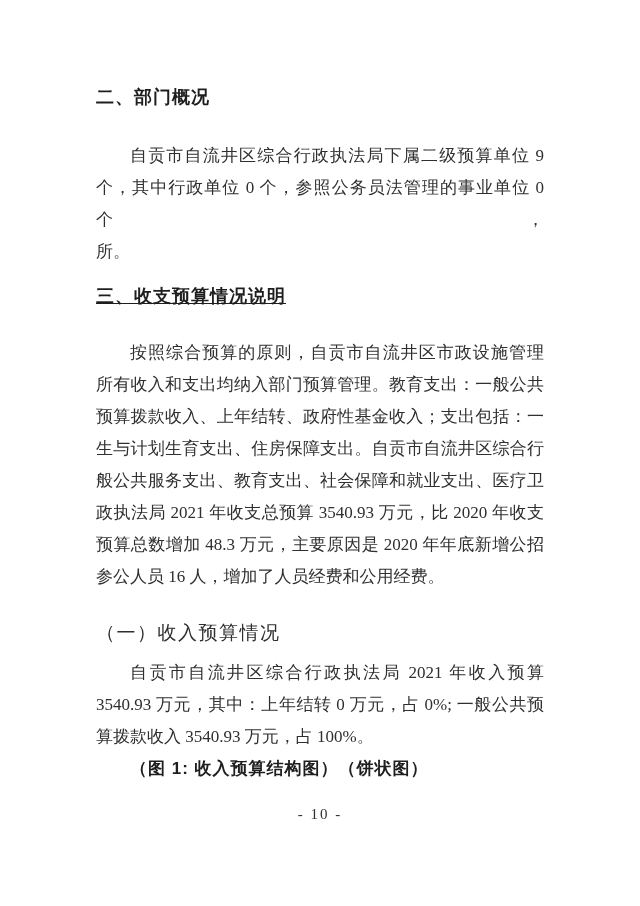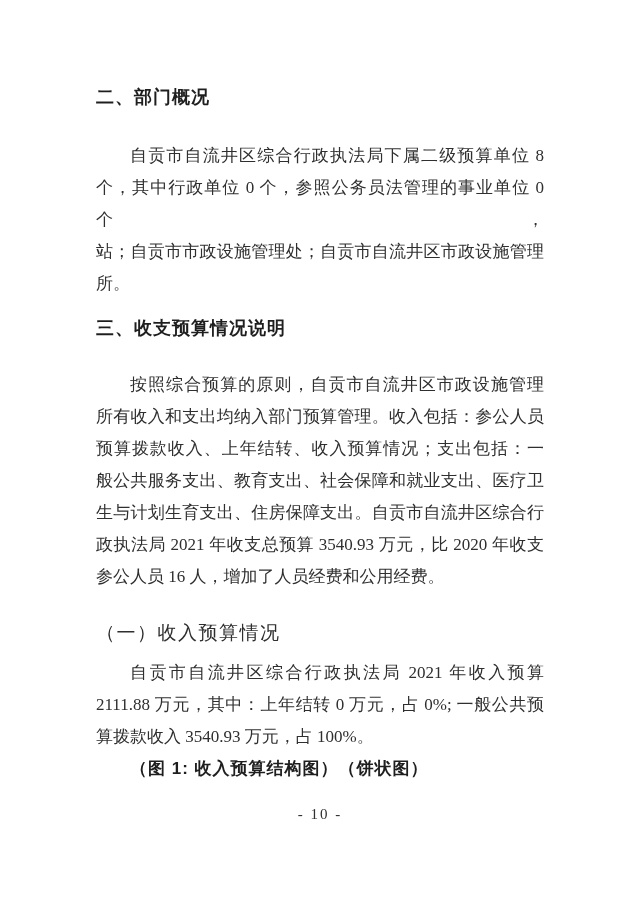--- a/index.html
+++ b/index.html
@@ -36,21 +36,21 @@
     text-align: justify;
     text-align-last: justify;
     text-justify: inter-character;
     color: #2f2f2f;
   }
   .line.first { text-indent: 34px; }
   .line.end { text-align-last: left; }
 
   [data-name="section2-heading"]   { margin-top: 81px; }
   [data-name="para-overview"]      { margin-top: 27px; }
-  [data-name="section3-heading"]   { margin-top: 12px; }
+  [data-name="section3-heading"]   { margin-top: 12px; text-decoration: underline; }
   [data-name="para-budget-summary"]{ margin-top: 25px; }
   [data-name="sub-heading-income"] {
     margin-top: 24px;
     font-size: 19px;
     line-height: 32px;
     letter-spacing: 1.5px;
     color: #2f2f2f;
   }
   [data-name="para-income-detail"] { margin-top: 8px; }
   [data-name="figure-caption"] {
@@ -74,43 +74,43 @@
 </style>
 </head>
 <body>
 
 <div class="page" data-name="document-page">
   <div class="content" data-name="document-content">
 
     <h2 class="heading" data-name="section2-heading">二、部门概况</h2>
 
     <div class="para" data-name="para-overview">
-      <div class="line first" data-name="text-line">自贡市自流井区综合行政执法局下属二级预算单位 8</div>
+      <div class="line first" data-name="text-line">自贡市自流井区综合行政执法局下属二级预算单位 9</div>
       <div class="line" data-name="text-line">个，其中行政单位 0 个，参照公务员法管理的事业单位 0 个，</div>
-      <div class="line" data-name="text-line">站；自贡市市政设施管理处；自贡市自流井区市政设施管理</div>
       <div class="line end" data-name="text-line">所。</div>
     </div>
 
     <h2 class="heading" data-name="section3-heading">三、收支预算情况说明</h2>
 
     <div class="para" data-name="para-budget-summary">
       <div class="line first" data-name="text-line">按照综合预算的原则，自贡市自流井区市政设施管理</div>
-      <div class="line" data-name="text-line">所有收入和支出均纳入部门预算管理。收入包括：参公人员</div>
-      <div class="line" data-name="text-line">预算拨款收入、上年结转、收入预算情况；支出包括：一</div>
+      <div class="line" data-name="text-line">所有收入和支出均纳入部门预算管理。教育支出：一般公共</div>
+      <div class="line" data-name="text-line">预算拨款收入、上年结转、政府性基金收入；支出包括：一</div>
+      <div class="line" data-name="text-line">生与计划生育支出、住房保障支出。自贡市自流井区综合行</div>
       <div class="line" data-name="text-line">般公共服务支出、教育支出、社会保障和就业支出、医疗卫</div>
-      <div class="line" data-name="text-line">生与计划生育支出、住房保障支出。自贡市自流井区综合行</div>
       <div class="line" data-name="text-line">政执法局 2021 年收支总预算 3540.93 万元，比 2020 年收支</div>
+      <div class="line" data-name="text-line">预算总数增加 48.3 万元，主要原因是 2020 年年底新增公招</div>
       <div class="line end" data-name="text-line">参公人员 16 人，增加了人员经费和公用经费。</div>
     </div>
 
     <div data-name="sub-heading-income">（一）收入预算情况</div>
 
     <div class="para" data-name="para-income-detail">
       <div class="line first" data-name="text-line">自贡市自流井区综合行政执法局 2021 年收入预算</div>
-      <div class="line" data-name="text-line">2111.88 万元，其中：上年结转 0 万元，占 0%; 一般公共预</div>
+      <div class="line" data-name="text-line">3540.93 万元，其中：上年结转 0 万元，占 0%; 一般公共预</div>
       <div class="line end" data-name="text-line">算拨款收入 3540.93 万元，占 100%。</div>
     </div>
 
     <div data-name="figure-caption">（图 1: 收入预算结构图）（饼状图）</div>
 
     <div data-name="page-number">- 10 -</div>
 
   </div>
 </div>
 

